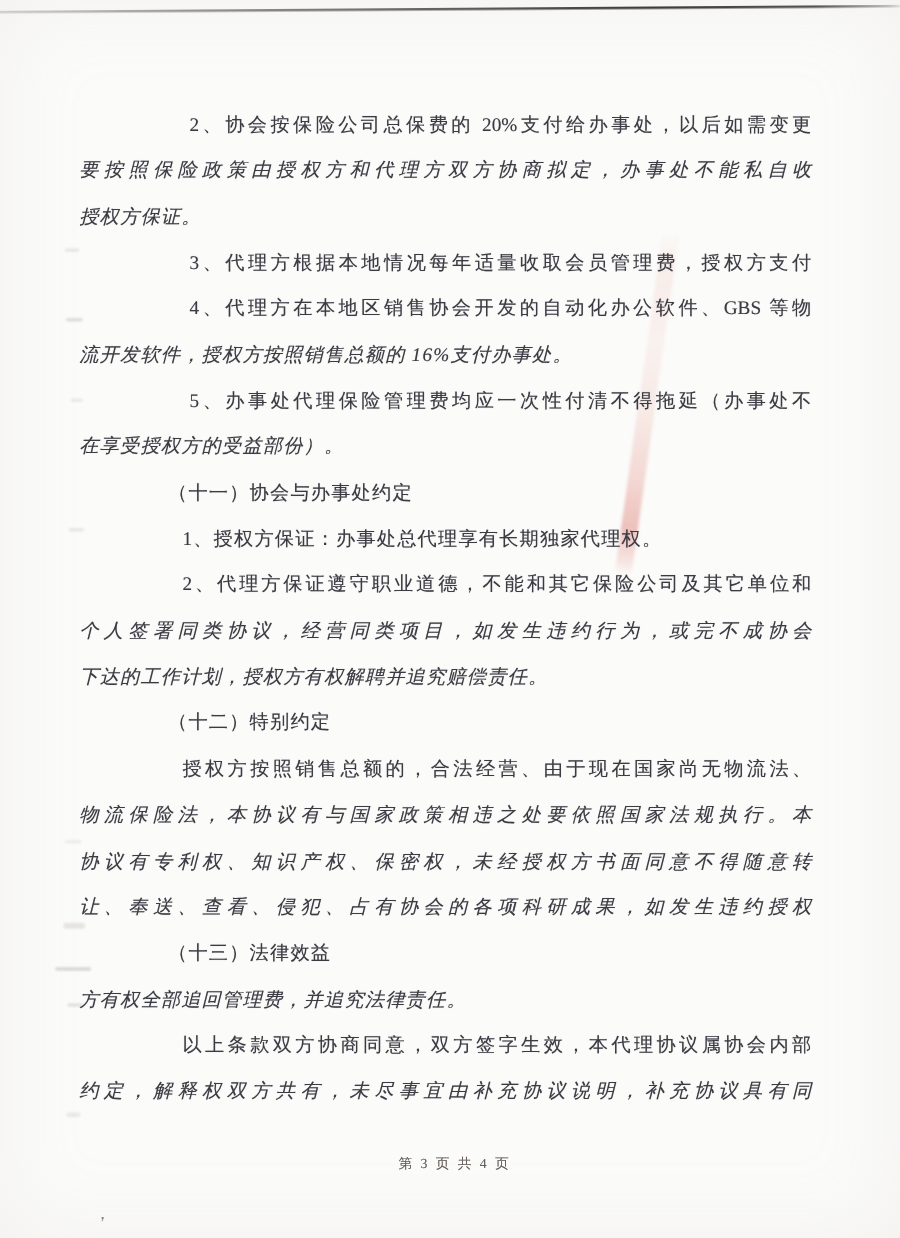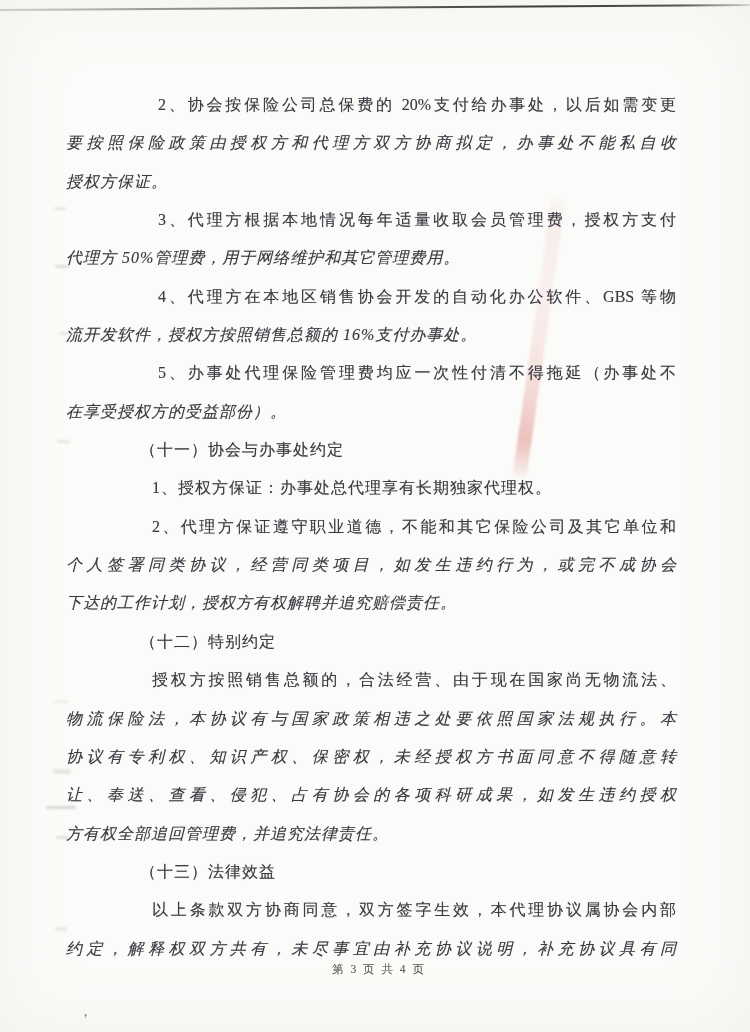--- a/index.html
+++ b/index.html
@@ -102,37 +102,36 @@
   <div class="smudge" style="left:46px;top:806px;width:30px;height:3px;opacity:.95"></div>
   <div class="smudge" style="left:56px;top:836px;width:13px;height:3px;opacity:.7"></div>
   <div class="smudge" style="left:55px;top:927px;width:12px;height:4px;opacity:.5"></div>
 
   <div class="doc">
 
   <div class="line ind-num just">2、协会按保险公司总保费的 20%支付给办事处，以后如需变更</div>
       <div class="line ind-none just">要按照保险政策由授权方和代理方双方协商拟定，办事处不能私自收</div>
       <div class="line ind-none">授权方保证。</div>
       <div class="line ind-num just">3、代理方根据本地情况每年适量收取会员管理费，授权方支付</div>
-      <div class="line ind-none">代理方 50%管理费，用于网络维护和其它管理费用。</div>
       <div class="line ind-num just">4、代理方在本地区销售协会开发的自动化办公软件、GBS 等物</div>
       <div class="line ind-none">流开发软件，授权方按照销售总额的 16%支付办事处。</div>
       <div class="line ind-num just">5、办事处代理保险管理费均应一次性付清不得拖延（办事处不</div>
       <div class="line ind-none">在享受授权方的受益部份）。</div>
       <div class="line ind-head">（十一）协会与办事处约定</div>
       <div class="line ind-sub">1、授权方保证：办事处总代理享有长期独家代理权。</div>
       <div class="line ind-sub just">2、代理方保证遵守职业道德，不能和其它保险公司及其它单位和</div>
       <div class="line ind-none just">个人签署同类协议，经营同类项目，如发生违约行为，或完不成协会</div>
       <div class="line ind-none">下达的工作计划，授权方有权解聘并追究赔偿责任。</div>
       <div class="line ind-head">（十二）特别约定</div>
       <div class="line ind-sub just">授权方按照销售总额的，合法经营、由于现在国家尚无物流法、</div>
       <div class="line ind-none just">物流保险法，本协议有与国家政策相违之处要依照国家法规执行。本</div>
       <div class="line ind-none just">协议有专利权、知识产权、保密权，未经授权方书面同意不得随意转</div>
       <div class="line ind-none just">让、奉送、查看、侵犯、占有协会的各项科研成果，如发生违约授权</div>
+      <div class="line ind-head">（十三）法律效益</div>
       <div class="line ind-none">方有权全部追回管理费，并追究法律责任。</div>
-      <div class="line ind-head">（十三）法律效益</div>
       <div class="line ind-sub just">以上条款双方协商同意，双方签字生效，本代理协议属协会内部</div>
       <div class="line ind-none just">约定，解释权双方共有，未尽事宜由补充协议说明，补充协议具有同</div>
     </div>
 
   <div class="footer">第 3 页 共 4 页</div>
 
   <div class="stray-comma">，</div>
 
 </div>
 

